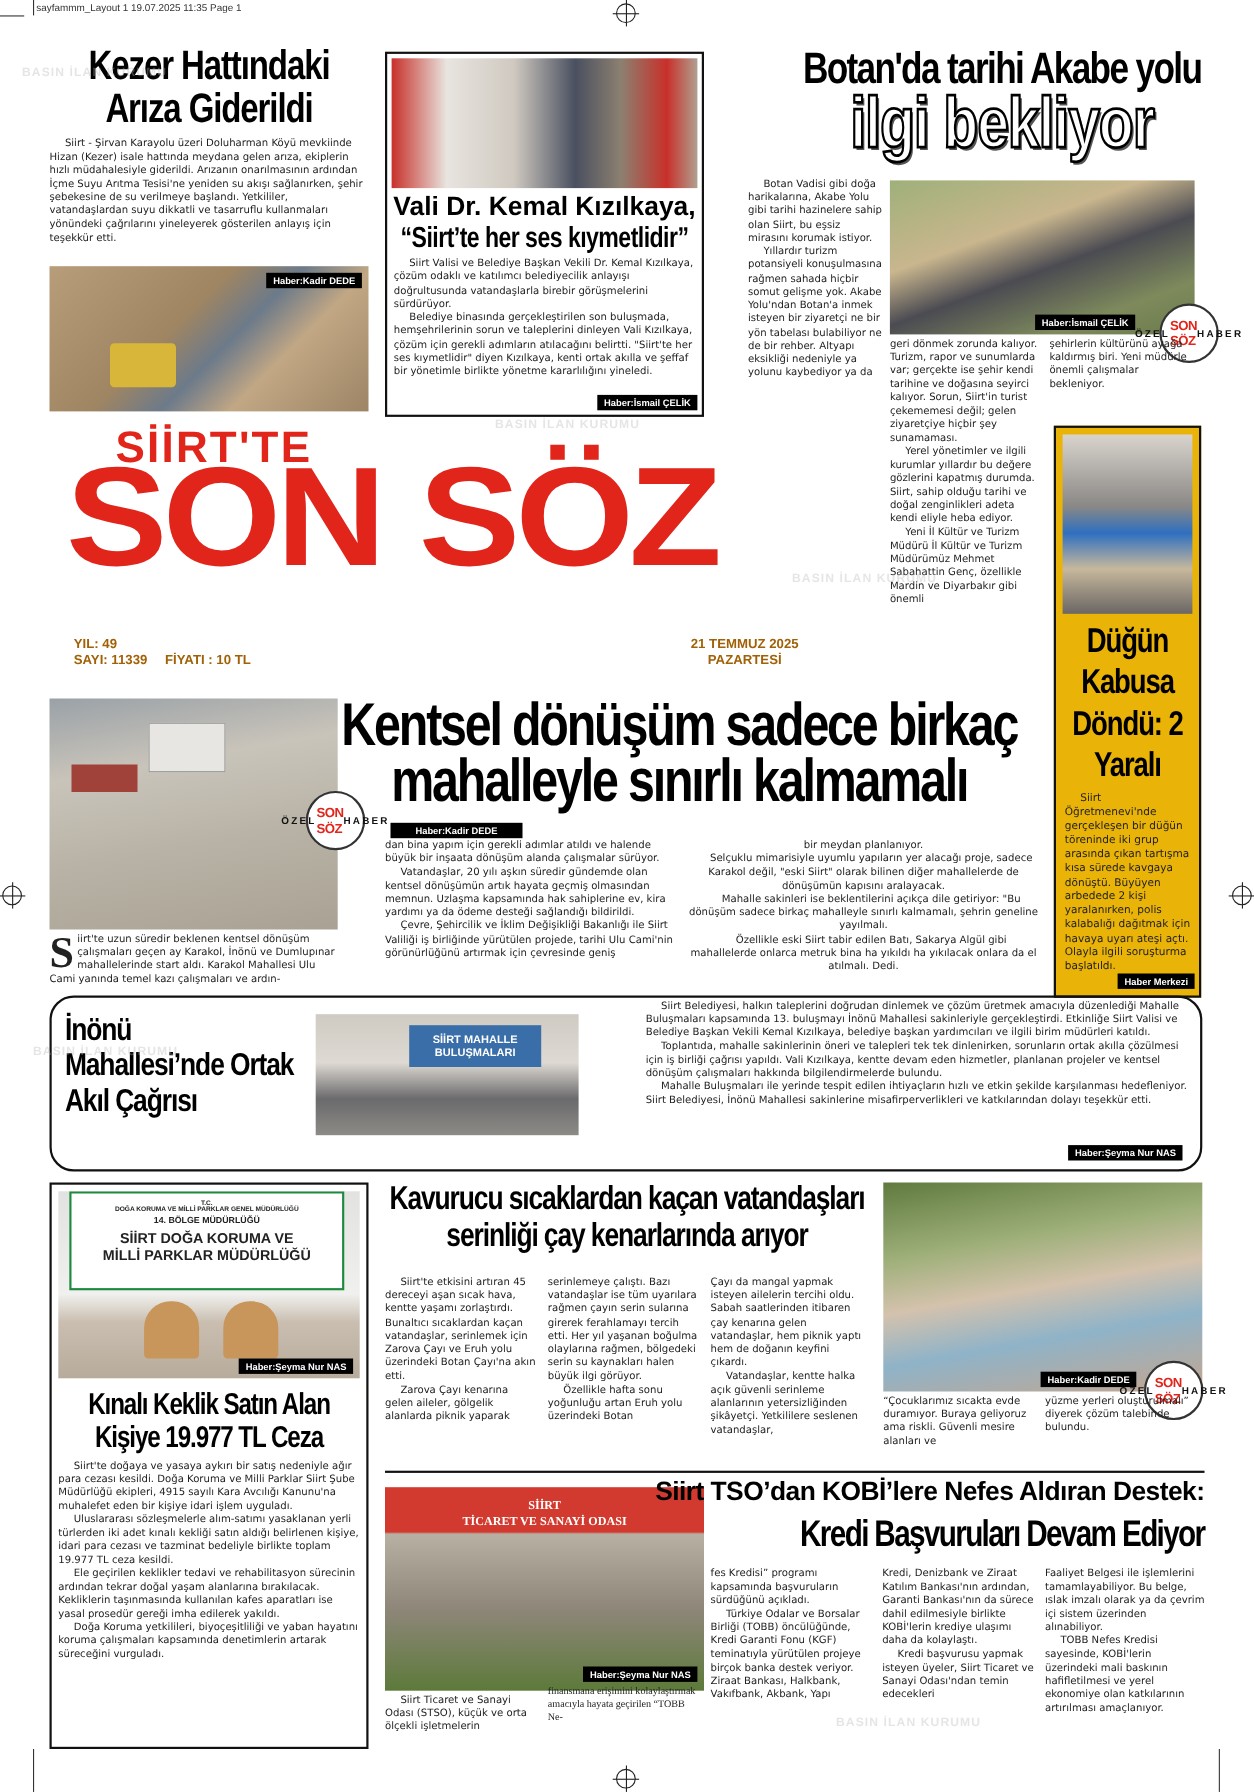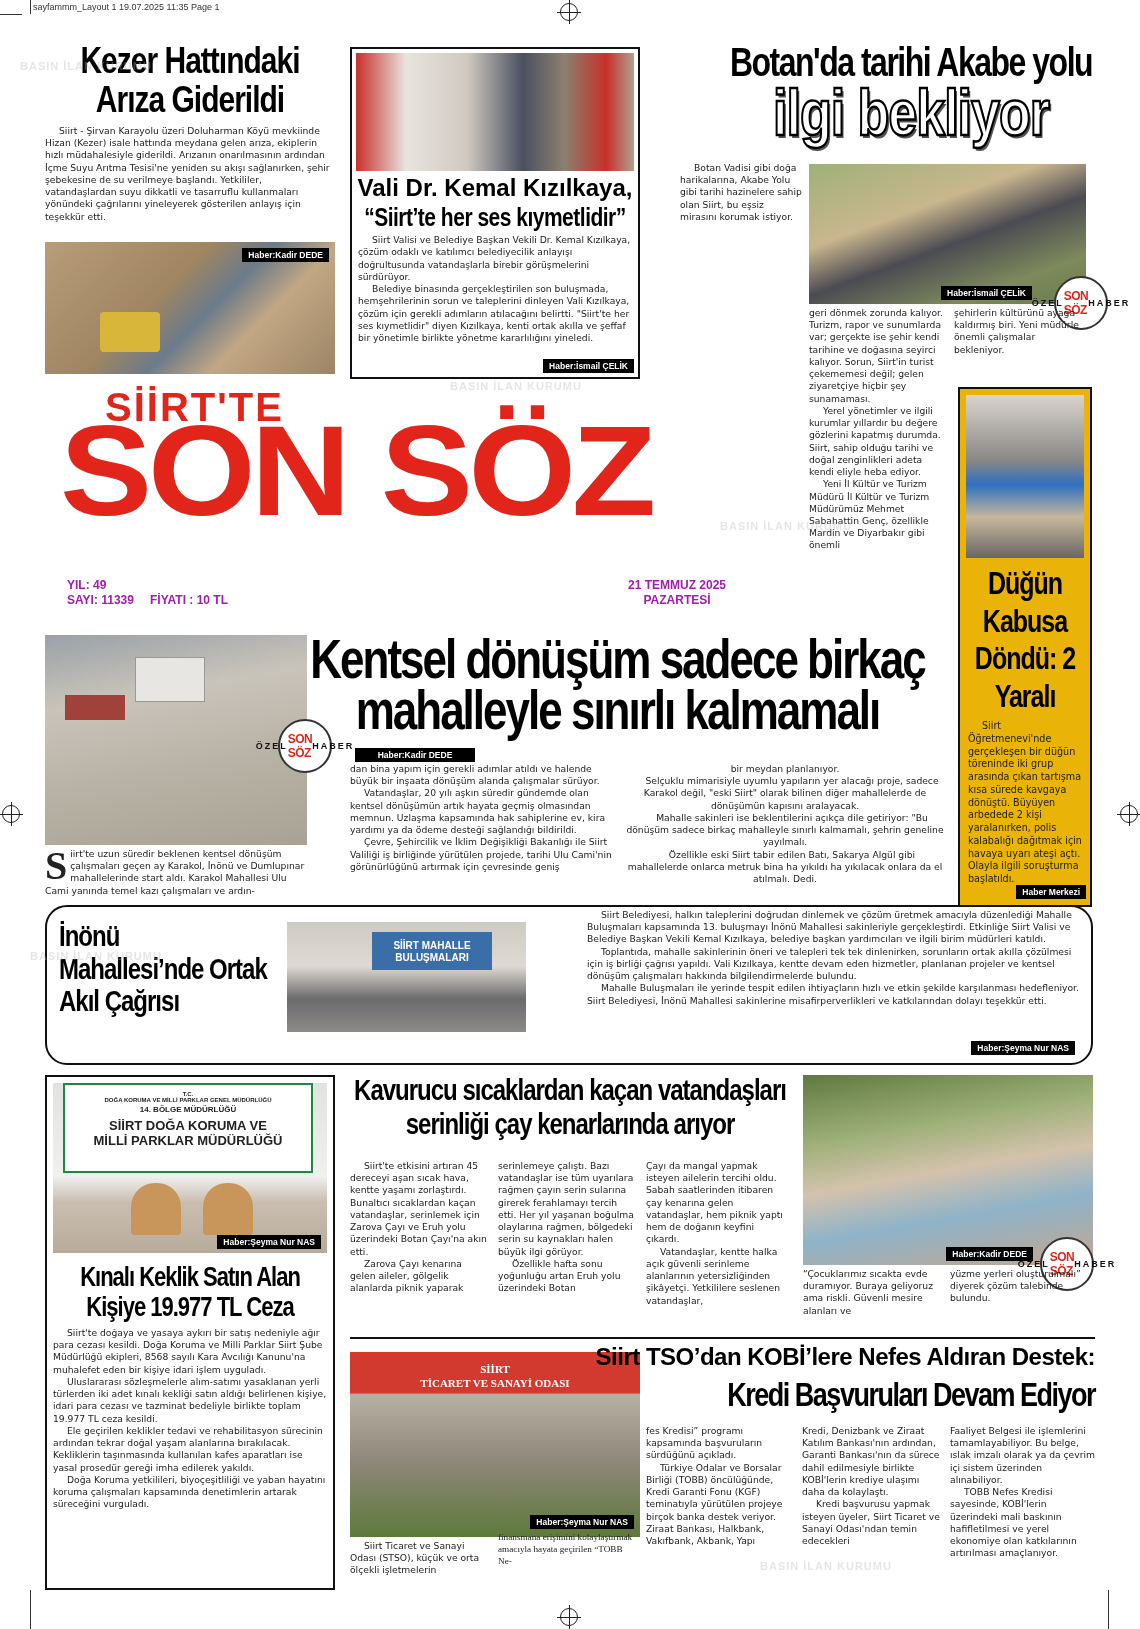--- a/index.html
+++ b/index.html
@@ -15,21 +15,21 @@
   .head-cond { font-family: "Liberation Sans Narrow", "Liberation Sans", sans-serif; font-weight: 700; color: #000; line-height: 1.05; }
   .body-text { font-family: "DejaVu Sans", sans-serif; font-size: 9.2px; line-height: 1.33; color: #222; text-align: left; }
   .body-text p { text-indent: 14px; }
   .photo { background: #888; overflow: hidden; }
   .credit { background: #000; color: #fff; font-family: "Liberation Sans", sans-serif; font-weight: 700; font-size: 8.5px; padding: 2px 6px; white-space: nowrap; }
   .badge { width: 54px; height: 54px; border-radius: 50%; background: #fff; border: 2px solid #333; display: flex; flex-direction: row; align-items: center; justify-content: center; font-family: "Liberation Sans", sans-serif; font-weight: 900; }
   .badge .b1, .badge .b3 { font-size: 9px; color: #111; letter-spacing: 2px; }
   .badge .b2 { font-size: 12px; color: #e1251b; letter-spacing: -0.5px; }
   .boxed { border: 2px solid #111; }
   .masthead { font-family: "Liberation Sans", sans-serif; font-weight: 900; color: #e1251b; line-height: 1; }
-  .info { font-family: "Liberation Sans", sans-serif; font-weight: 700; font-size: 12px; color: #a21caf; line-height: 1.2; }
+  .info { font-family: "Liberation Sans", sans-serif; font-weight: 700; font-size: 12px; color: #a16207; line-height: 1.2; }
   .wm { position: absolute; font-family: "Liberation Sans", sans-serif; font-size: 11px; font-weight: 700; color: rgba(180,180,180,0.35); letter-spacing: 1px; pointer-events: none; }
 </style>
 </head>
 <body>
 
 <div class="abs slug" style="left:33px;top:2px;">sayfammm_Layout 1  19.07.2025  11:35  Page 1</div>
 <div class="abs" style="left:30px;top:0;width:1px;height:14px;background:#333;"></div>
 <div class="abs" style="left:0;top:14px;width:22px;height:1px;background:#333;"></div>
 <div class="abs regmark" style="left:560px;top:3px;"></div>
 <div class="abs regmark" style="left:2px;top:805px;"></div>
@@ -59,20 +59,21 @@
     <p>Belediye binasında gerçekleştirilen son buluşmada, hemşehrilerinin sorun ve taleplerini dinleyen Vali Kızılkaya, çözüm için gerekli adımların atılacağını belirtti. "Siirt'te her ses kıymetlidir" diyen Kızılkaya, kenti ortak akılla ve şeffaf bir yönetimle birlikte yönetme kararlılığını yineledi.</p>
   </div>
   <div class="abs credit" style="right:4px;bottom:4px;">Haber:İsmail ÇELİK</div>
 </section>
 
 <section class="abs" style="left:650px;top:42px;width:450px;height:560px;margin-left:36px;">
   <div class="head-black" style="font-size:32px;text-align:center;letter-spacing:-1.5px;">Botan'da tarihi Akabe yolu</div>
   <div class="head-black" style="font-size:52px;text-align:center;margin-top:6px;color:#fff;-webkit-text-stroke:2px #000;text-shadow:2px 2px 0 #555;">ilgi bekliyor</div>
   <div class="abs body-text" style="left:-6px;top:120px;width:122px;">
     <p>Botan Vadisi gibi doğa harikalarına, Akabe Yolu gibi tarihi hazinelere sahip olan Siirt, bu eşsiz mirasını korumak istiyor.</p>
+    <p>Yıllardır turizm potansiyeli konuşulmasına rağmen sahada hiçbir somut gelişme yok. Akabe Yolu'ndan Botan'a inmek isteyen bir ziyaretçi ne bir yön tabelası bulabiliyor ne de bir rehber. Altyapı eksikliği nedeniyle ya yolunu kaybediyor ya da</p>
   </div>
   <div class="abs photo" style="left:123px;top:122px;width:277px;height:140px;background:linear-gradient(160deg,#9fb07a 0%,#c9b68e 35%,#4b4b52 55%,#7e8a5c 80%,#6b7a4c 100%);">
     <div class="abs credit" style="right:54px;bottom:4px;">Haber:İsmail ÇELİK</div>
   </div>
   <div class="abs badge" style="left:368px;top:234px;">
     <span class="b1">ÖZEL</span>
     <span class="b2">SON SÖZ</span>
     <span class="b3">HABER</span>
   </div>
   <div class="abs body-text" style="left:123px;top:265px;width:140px;">
@@ -156,21 +157,21 @@
       <div style="font-size:13px;font-weight:900;margin-top:4px;">SİİRT DOĞA KORUMA VE</div>
       <div style="font-size:13px;font-weight:900;">MİLLİ PARKLAR MÜDÜRLÜĞÜ</div>
     </div>
     <div class="abs" style="left:78px;top:100px;width:50px;height:52px;background:#c8955a;border-radius:24px 24px 4px 4px;"></div>
     <div class="abs" style="left:150px;top:100px;width:50px;height:52px;background:#c8955a;border-radius:24px 24px 4px 4px;"></div>
     <div class="abs credit" style="right:6px;bottom:4px;">Haber:Şeyma Nur NAS</div>
   </div>
   <div class="head-black" style="font-size:22px;text-align:center;margin-top:10px;letter-spacing:-1px;">Kınalı Keklik Satın Alan</div>
   <div class="head-black" style="font-size:22px;text-align:center;margin-top:8px;letter-spacing:-1px;">Kişiye 19.977 TL Ceza</div>
   <div class="body-text" style="padding:0 6px;margin-top:12px;">
-    <p>Siirt'te doğaya ve yasaya aykırı bir satış nedeniyle ağır para cezası kesildi. Doğa Koruma ve Milli Parklar Siirt Şube Müdürlüğü ekipleri, 8568 sayılı Kara Avcılığı Kanunu'na muhalefet eden bir kişiye idari işlem uyguladı.</p>
+    <p>Siirt'te doğaya ve yasaya aykırı bir satış nedeniyle ağır para cezası kesildi. Doğa Koruma ve Milli Parklar Siirt Şube Müdürlüğü ekipleri, 4915 sayılı Kara Avcılığı Kanunu'na muhalefet eden bir kişiye idari işlem uyguladı.</p>
     <p>Uluslararası sözleşmelerle alım-satımı yasaklanan yerli türlerden iki adet kınalı kekliği satın aldığı belirlenen kişiye, idari para cezası ve tazminat bedeliyle birlikte toplam 19.977 TL ceza kesildi.</p>
     <p>Ele geçirilen keklikler tedavi ve rehabilitasyon sürecinin ardından tekrar doğal yaşam alanlarına bırakılacak. Kekliklerin taşınmasında kullanılan kafes aparatları ise yasal prosedür gereği imha edilerek yakıldı.</p>
     <p>Doğa Koruma yetkilileri, biyoçeşitliliği ve yaban hayatını koruma çalışmaları kapsamında denetimlerin artarak süreceğini vurguladı.</p>
   </div>
 </section>
 
 <section class="abs" style="left:350px;top:1075px;width:745px;height:260px;">
   <div class="abs head-black" style="left:0;top:0;width:440px;font-size:24px;text-align:center;letter-spacing:-1px;">Kavurucu sıcaklardan kaçan vatandaşları</div>
   <div class="abs head-black" style="left:0;top:34px;width:440px;font-size:24px;text-align:center;letter-spacing:-1px;">serinliği çay kenarlarında arıyor</div>
   <div class="abs body-text" style="left:0;top:85px;width:140px;">

